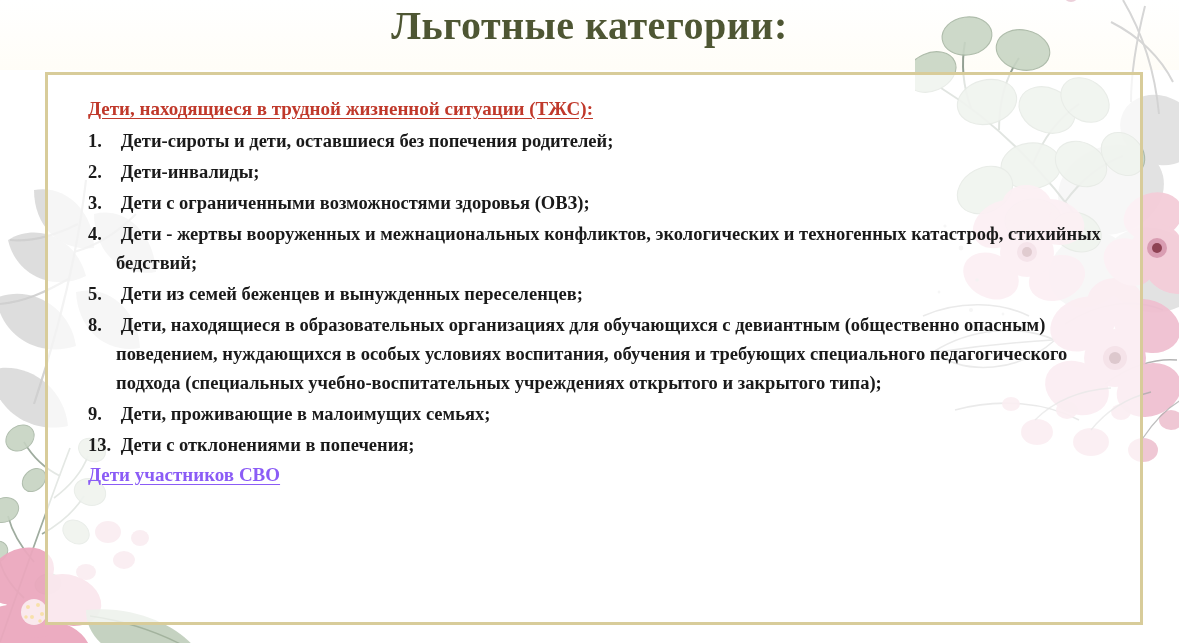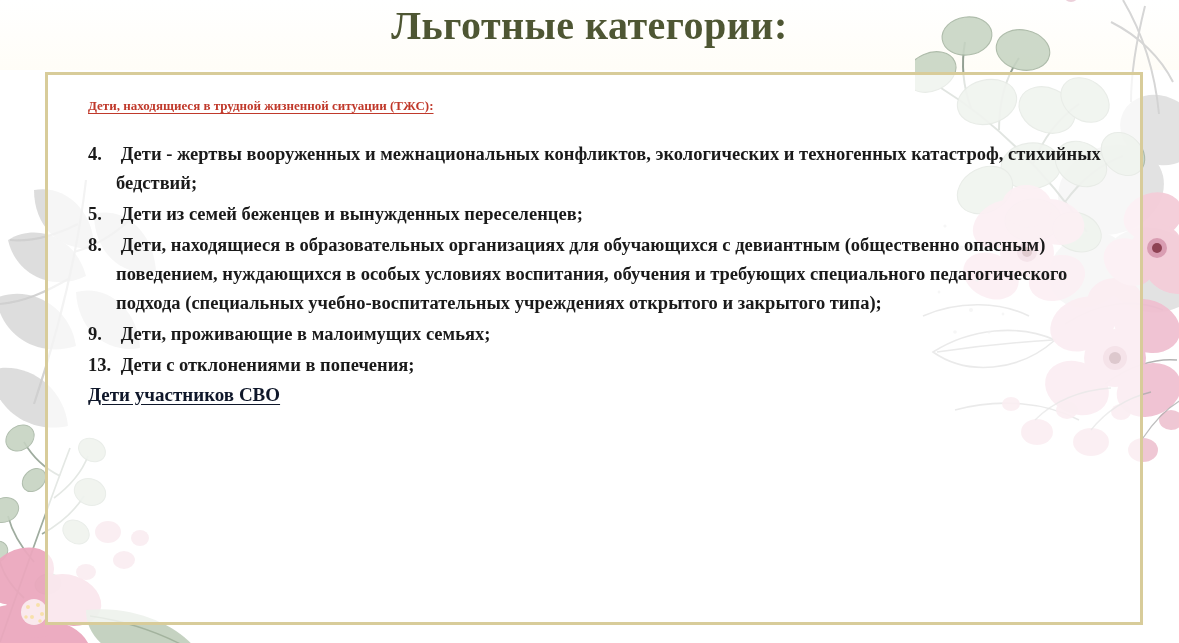--- a/index.html
+++ b/index.html
@@ -62,25 +62,25 @@
   #content {
     position: absolute;
     left: 88px;
     top: 98px;
     width: 1020px;
     z-index: 5;
   }
 
   .section-heading {
     color: #c0392b;
-    font-size: 13px;
+    font-size: 19px;
     font-weight: bold;
     text-decoration: underline;
     text-underline-offset: 3px;
-    margin: 0 0 26px 0;
+    margin: 0 0 6px 0;
     line-height: 1.2;
     white-space: nowrap;
   }
 
   ol.cat-list {
     list-style: none;
     margin: 0;
     padding: 0;
     counter-reset: item;
   }
@@ -97,21 +97,21 @@
   ol.cat-list > li .num {
     display: inline-block;
     width: 28px;
     text-indent: 0;
   }
   ol.cat-list > li .txt {
     text-indent: 0;
   }
 
   .footer-note {
-    color: #0f172a;
+    color: #8b5cf6;
     font-size: 19px;
     font-weight: bold;
     text-decoration: underline;
     text-underline-offset: 3px;
     margin-top: 4px;
     line-height: 1.2;
   }
 
   
   #top-tint {
@@ -318,20 +318,23 @@
 
   <div id="frame"></div>
 
   <div id="page-title">Льготные категории:</div>
 
   <div id="content">
 
     <div class="section-heading">Дети, находящиеся в трудной жизненной ситуации (ТЖС):</div>
 
     <ol class="cat-list" id="cat-list">
+        <li><span class="num">1.</span> <span class="txt">Дети-сироты и дети, оставшиеся без попечения родителей;</span></li>
+        <li><span class="num">2.</span> <span class="txt">Дети-инвалиды;</span></li>
+        <li><span class="num">3.</span> <span class="txt">Дети с ограниченными возможностями здоровья (ОВЗ);</span></li>
         <li><span class="num">4.</span> <span class="txt">Дети - жертвы вооруженных и межнациональных конфликтов, экологических и техногенных катастроф, стихийных бедствий;</span></li>
         <li><span class="num">5.</span> <span class="txt">Дети из семей беженцев и вынужденных переселенцев;</span></li>
         <li><span class="num">8.</span> <span class="txt">Дети, находящиеся в образовательных организациях для обучающихся с девиантным (общественно опасным) поведением, нуждающихся в особых условиях воспитания, обучения и требующих специального педагогического подхода (специальных учебно-воспитательных учреждениях открытого и закрытого типа);</span></li>
         <li><span class="num">9.</span> <span class="txt">Дети, проживающие в малоимущих семьях;</span></li>
         <li><span class="num">13.</span> <span class="txt">Дети с отклонениями в попечения;</span></li>
       </ol>
 
     <div class="footer-note">Дети участников СВО</div>
   </div>
 

